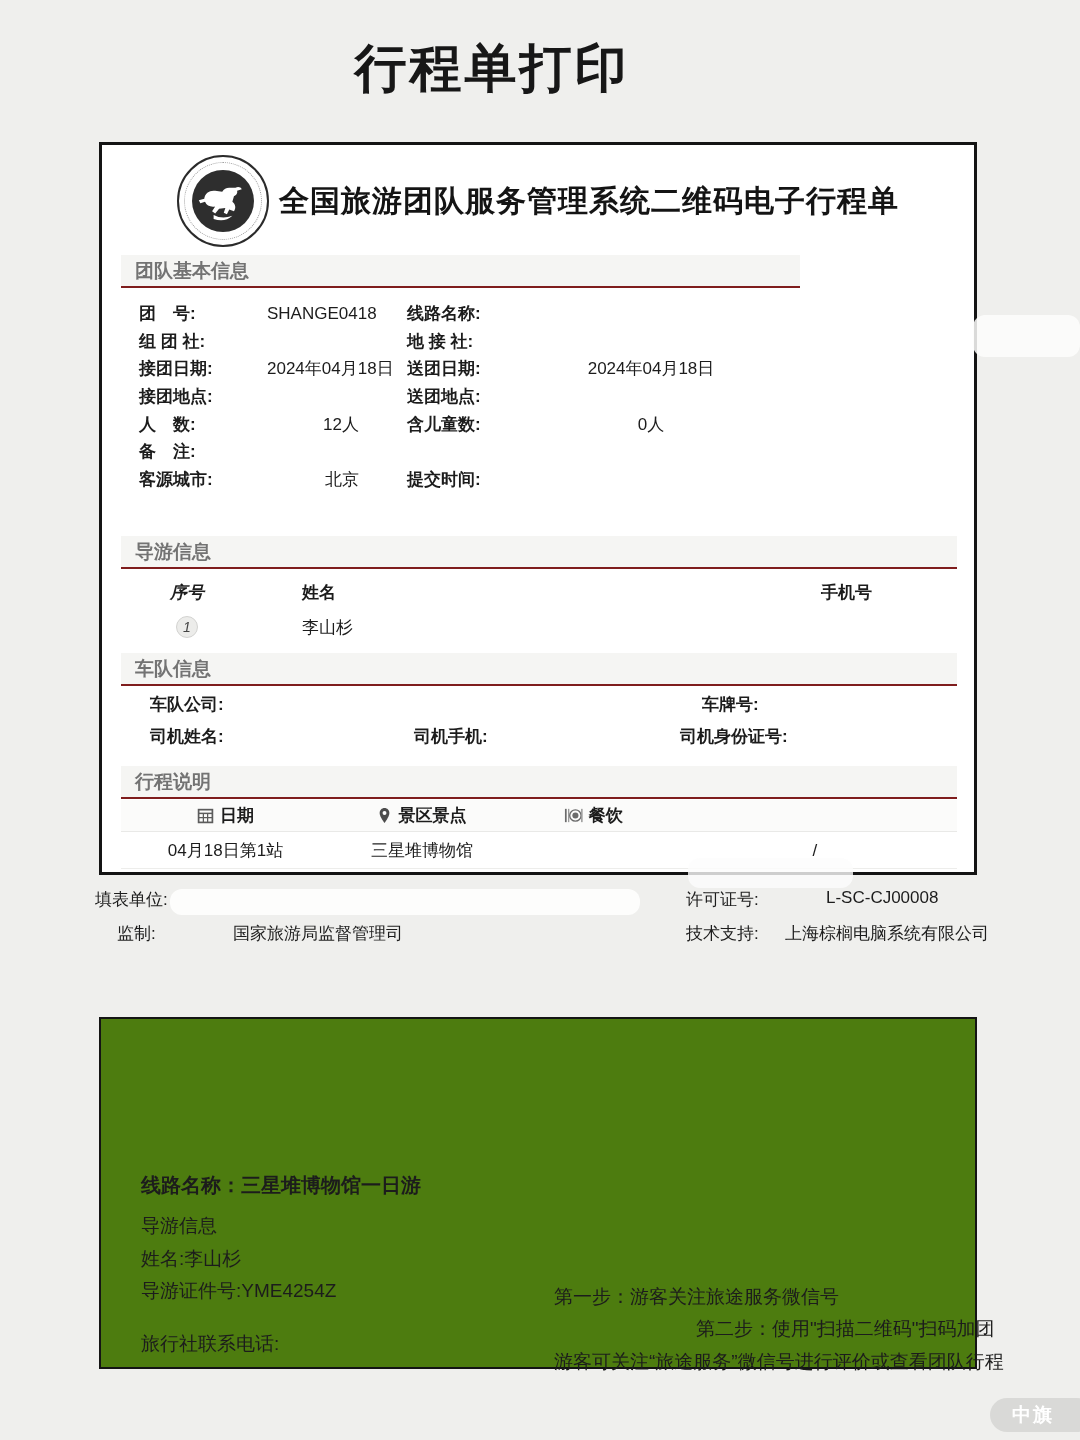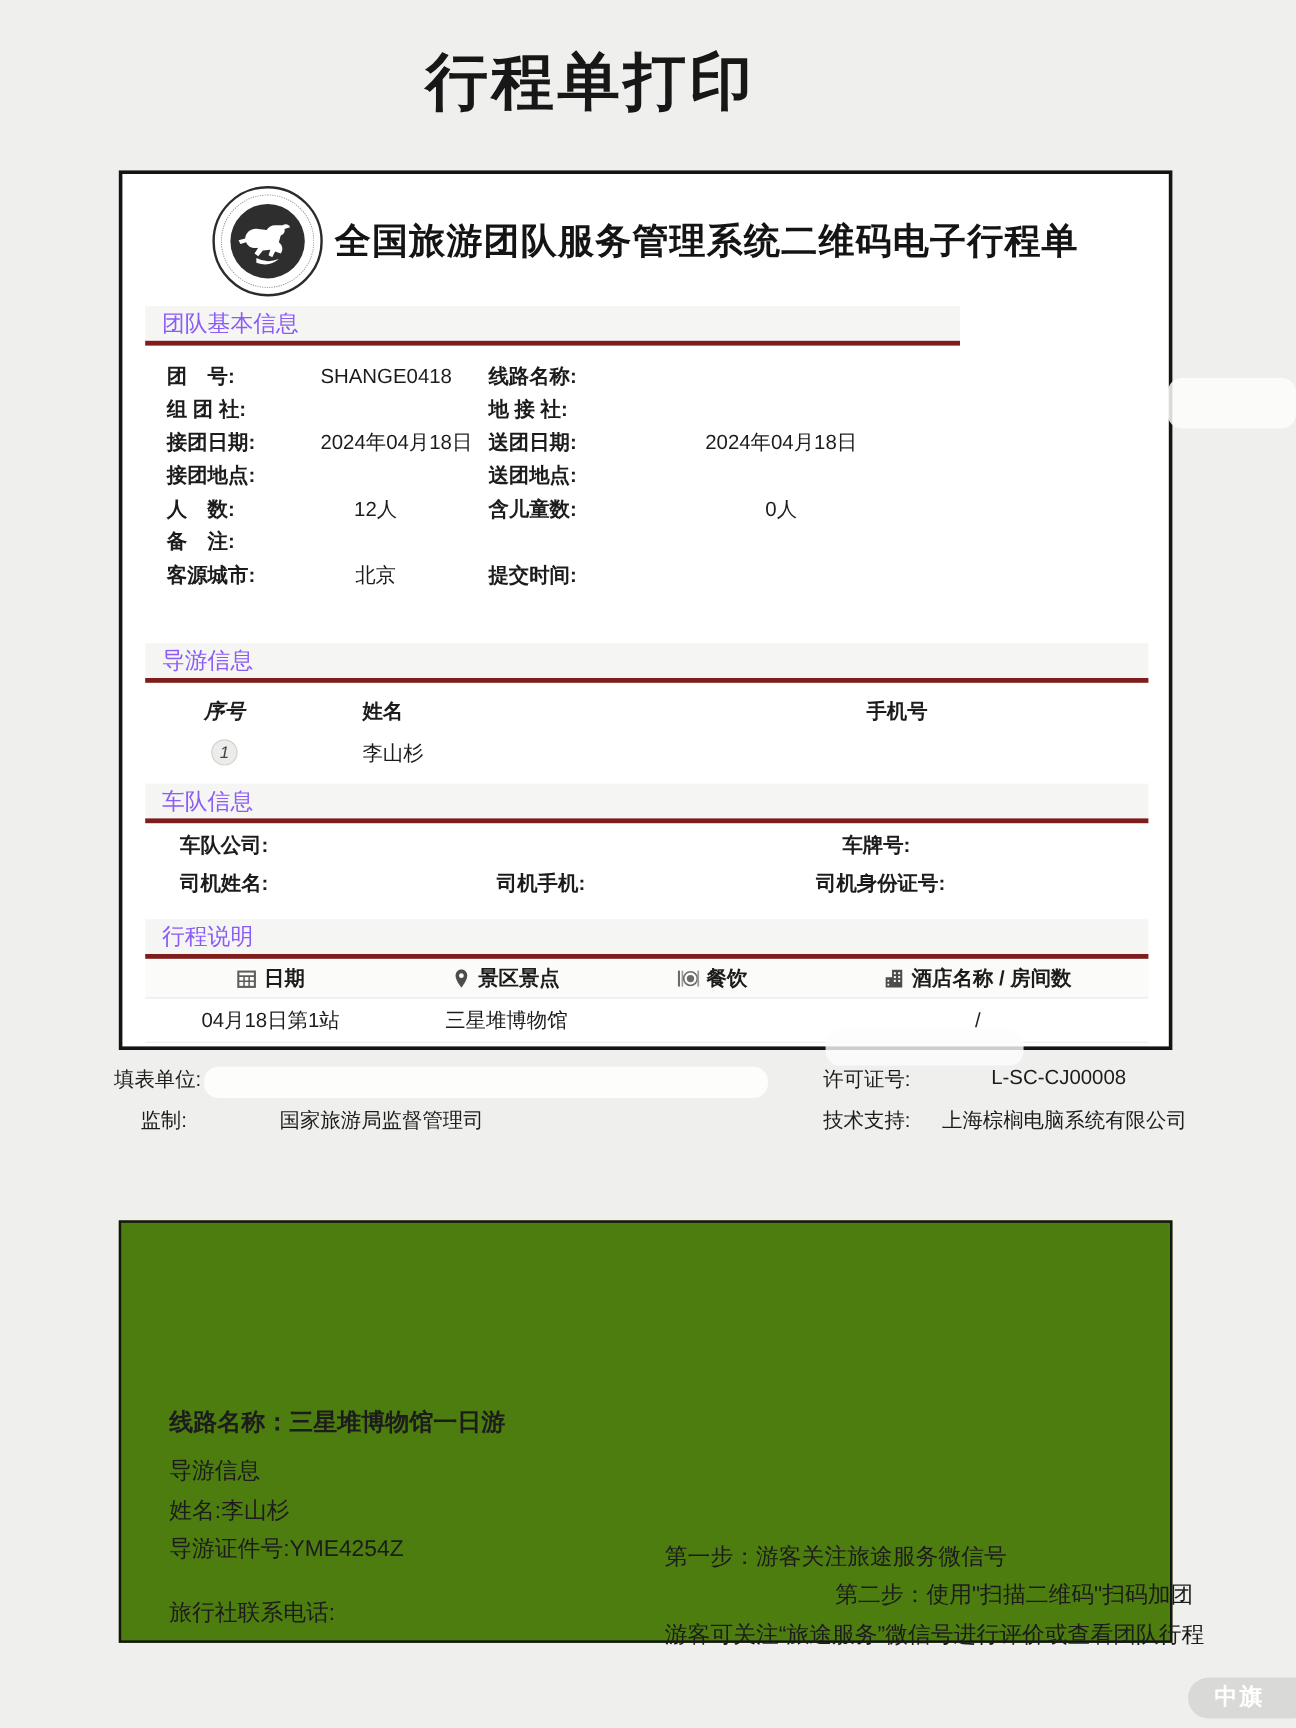--- a/index.html
+++ b/index.html
@@ -30,41 +30,41 @@
     width:78px;height:78px;border-radius:50%;border:1px dotted #9a9a9a;
     box-sizing:border-box;display:flex;align-items:center;justify-content:center;
   }
   .logo-disc{
     width:62px;height:62px;border-radius:50%;background:#2e2e2e;
     display:flex;align-items:center;justify-content:center;
   }
   .doc-title{font-size:30px;font-weight:bold;color:#141414;letter-spacing:1px;}
   .sec-bar{
     position:absolute;left:19px;height:33px;background:#f5f5f3;
-    border-bottom:4px solid #7f1d1d;box-sizing:border-box;
-    font-size:19px;font-weight:normal;line-height:32px;padding-left:14px;color:#8b5cf6;
+    border-bottom:2px solid #7f1d1d;box-sizing:border-box;
+    font-size:19px;font-weight:bold;line-height:32px;padding-left:14px;color:#737373;
   }
   .bar-basic{top:110px;width:679px;}
   .bar-guide{top:391px;width:836px;}
   .bar-fleet{top:508px;width:836px;}
   .bar-itin {top:621px;width:836px;}
   
   .fields{position:absolute;top:155px;left:0;width:100%;}
   .f-row{height:27.6px;display:flex;align-items:center;font-size:17px;white-space:nowrap;}
   .fl-label{margin-left:37px;width:128px;font-weight:bold;white-space:pre;}
-  .fl-value{width:92px;text-align:center;}
+  .fl-value{width:92px;text-align:right;}
   .fr-label{margin-left:48px;width:115px;font-weight:bold;white-space:pre;}
   .fr-value{width:258px;text-align:center;}
   
   .g-row{position:absolute;left:0;width:100%;display:flex;align-items:center;font-size:17px;}
   .g-head{top:430px;height:34px;font-weight:bold;}
   .g-data{top:466px;height:32px;}
   .g-col1{margin-left:45px;width:80px;text-align:center;font-style:italic;}
   .g-col2{margin-left:75px;width:170px;text-align:left;}
-  .g-col3{position:absolute;left:620px;width:150px;text-align:left;}
+  .g-col3{position:absolute;left:620px;width:150px;text-align:right;}
   .idx-badge{
     display:inline-block;width:22px;height:22px;border-radius:50%;
     background:#ececea;border:1px solid #d3d3d1;box-sizing:border-box;
     font-size:14px;line-height:20px;color:#444;text-align:center;
   }
   
   .fleet-row{position:absolute;left:0;width:100%;font-size:17px;font-weight:bold;}
   .fleet-r1{top:548px;}
   .fleet-r2{top:580px;}
   .fleet-row span{position:absolute;white-space:nowrap;}
@@ -218,37 +218,20 @@
     <div class="it-cell it-c3">
       <svg width="19" height="17" viewBox="0 0 20 16">
           <rect x="1" y="1" width="1.8" height="14" fill="#6b6b6b"></rect>
           <rect x="4.2" y="1" width="1.4" height="14" fill="#9a9a9a"></rect>
           <circle cx="12" cy="8" r="6" fill="none" stroke="#6b6b6b" stroke-width="1.4"></circle>
           <circle cx="12" cy="8" r="3.2" fill="#6b6b6b"></circle>
           <rect x="18" y="1" width="1.6" height="14" fill="#9a9a9a"></rect>
         </svg>
       <span>餐饮</span>
     </div>
-    <div class="it-cell it-c4">
-      <svg width="17" height="17" viewBox="0 0 16 16">
-          <path fill="#4c4c4c" d="M6 1h8v14H6z"></path>
-          <path fill="#4c4c4c" d="M1 7h5v8H1z"></path>
-          <g fill="#fff">
-            <rect x="7.4" y="3" width="1.6" height="1.6"></rect>
-            <rect x="10.8" y="3" width="1.6" height="1.6"></rect>
-            <rect x="7.4" y="6" width="1.6" height="1.6"></rect>
-            <rect x="10.8" y="6" width="1.6" height="1.6"></rect>
-            <rect x="7.4" y="9" width="1.6" height="1.6"></rect>
-            <rect x="10.8" y="9" width="1.6" height="1.6"></rect>
-            <rect x="2.4" y="9" width="1.4" height="1.4"></rect>
-            <rect x="2.4" y="12" width="1.4" height="1.4"></rect>
-          </g>
-        </svg>
-      <span>酒店名称 / 房间数</span>
-    </div>
   </div>
   <div class="it-data">
     <div class="it-cell it-c1">04月18日第1站</div>
     <div class="it-cell it-c2">三星堆博物馆</div>
     <div class="it-cell it-c3"></div>
     <div class="it-cell it-c4">/</div>
   </div>
 </div>
 
 <div class="foot-item" style="left:95px;top:888px;">填表单位:</div>

